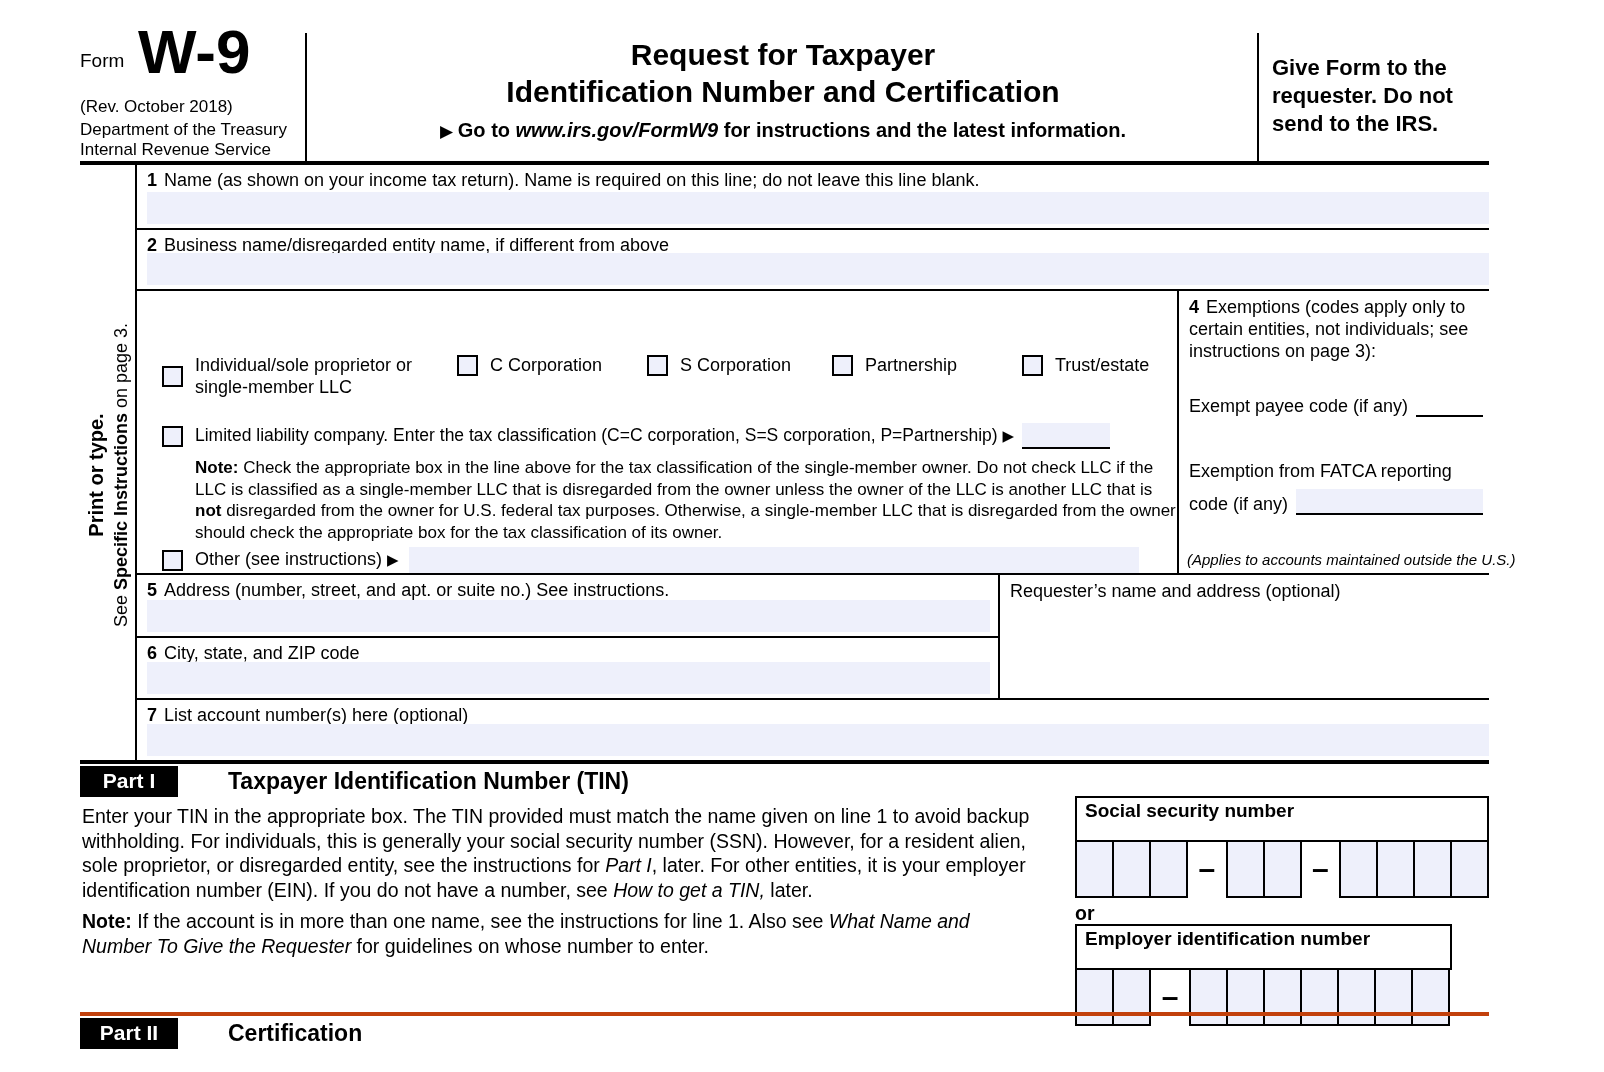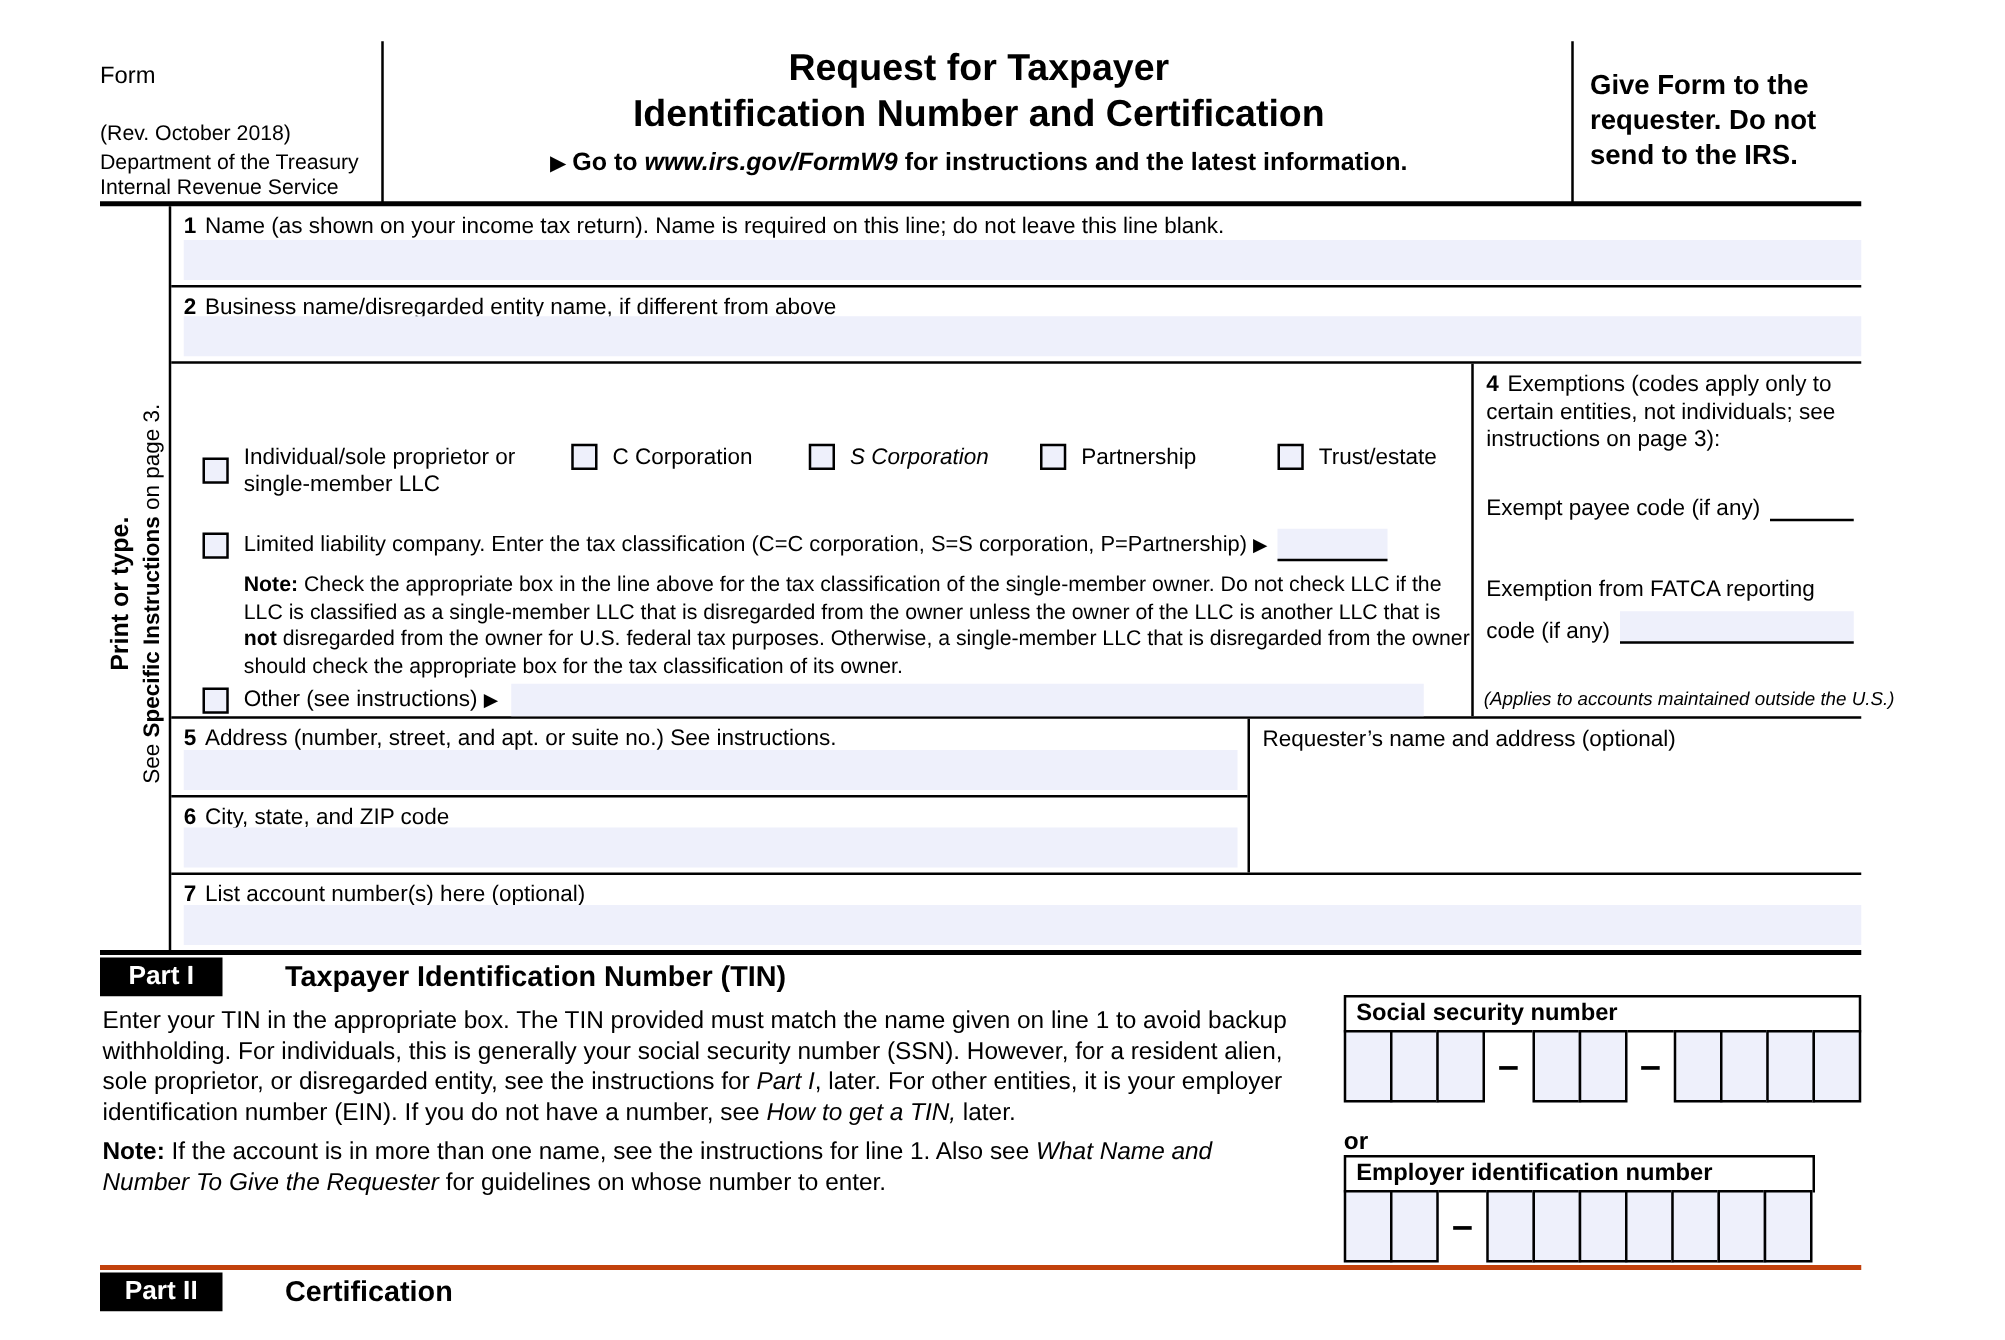--- a/index.html
+++ b/index.html
@@ -11,33 +11,34 @@
   .field{background:#eef0fb;}
   .row{position:relative;}
   .lbl{font-size:18px;padding:5px 0 0 10px;}
   .num{font-weight:bold;margin-right:7px;}
   .strip{position:absolute;left:10px;right:0;bottom:4px;height:32px;background:#eef0fb;}
   .cb{width:21px;height:21px;border:2px solid #000;background:#eef0fb;flex:none;}
   .cb-item{display:flex;align-items:center;}
   .cb-lb{margin-left:12px;font-size:18px;line-height:22px;margin-top:-1px;}
   .part-badge{background:#000;color:#fff;font-weight:bold;font-size:21px;width:98px;text-align:center;padding:3px 0 4px;}
   .part-title{font-weight:bold;font-size:23px;margin-left:50px;}
-  .numbox-label{border:2px solid #000;font-weight:bold;font-size:19px;padding:2px 0 2px 8px;}
+  .numbox-label{border:2px solid #000;font-weight:bold;font-size:19px;padding:2px 0 18px 8px;}
   .cells{display:flex;align-items:center;margin-top:-2px;}
   .cellgroup{display:flex;}
   .cell{width:39px;height:58px;border:2px solid #000;background:#eef0fb;}
   .cellgroup .cell + .cell{margin-left:-2px;}
   .dash{width:38px;text-align:center;font-weight:bold;font-size:30px;}
 </style>
 </head>
 <body>
 
 <div class="page">
 
   <div class="abs" style="left:80px;top:50px;font-size:19px;">Form</div>
+  <div class="abs b" style="left:138px;top:16px;font-size:62px;">W-9</div>
   <div class="abs" style="left:80px;top:97px;font-size:17px;">(Rev. October 2018)</div>
   <div class="abs" style="left:80px;top:120px;font-size:17px;">Department of the Treasury</div>
   <div class="abs" style="left:80px;top:140px;font-size:17px;">Internal Revenue Service</div>
 
   <div class="abs" style="left:305px;top:33px;width:2px;height:130px;background:#000;"></div>
   <div class="abs" style="left:1257px;top:33px;width:2px;height:130px;background:#000;"></div>
 
   <div class="abs" style="left:310px;top:36px;width:946px;text-align:center;">
     <div class="b" style="font-size:30px;line-height:37px;">
       <div>Request for Taxpayer</div>
@@ -79,21 +80,21 @@
 
 
       <div class="cb-item abs" style="left:25px;top:64px;">
         <div class="cb"></div>
         <div class="cb-lb" style="width:240px;">Individual/sole proprietor or single-member LLC</div>
       </div>
       <div class="cb-item abs" style="left:320px;top:64px;">
         <div class="cb"></div>
         <div class="cb-lb">C Corporation</div>
       </div>
-      <div class="cb-item abs" style="left:510px;top:64px;font-style:italic;">
+      <div class="cb-item abs" style="left:510px;top:64px;">
         <div class="cb"></div>
         <div class="cb-lb">S Corporation</div>
       </div>
       <div class="cb-item abs" style="left:695px;top:64px;">
         <div class="cb"></div>
         <div class="cb-lb">Partnership</div>
       </div>
       <div class="cb-item abs" style="left:885px;top:64px;">
         <div class="cb"></div>
         <div class="cb-lb">Trust/estate</div>

